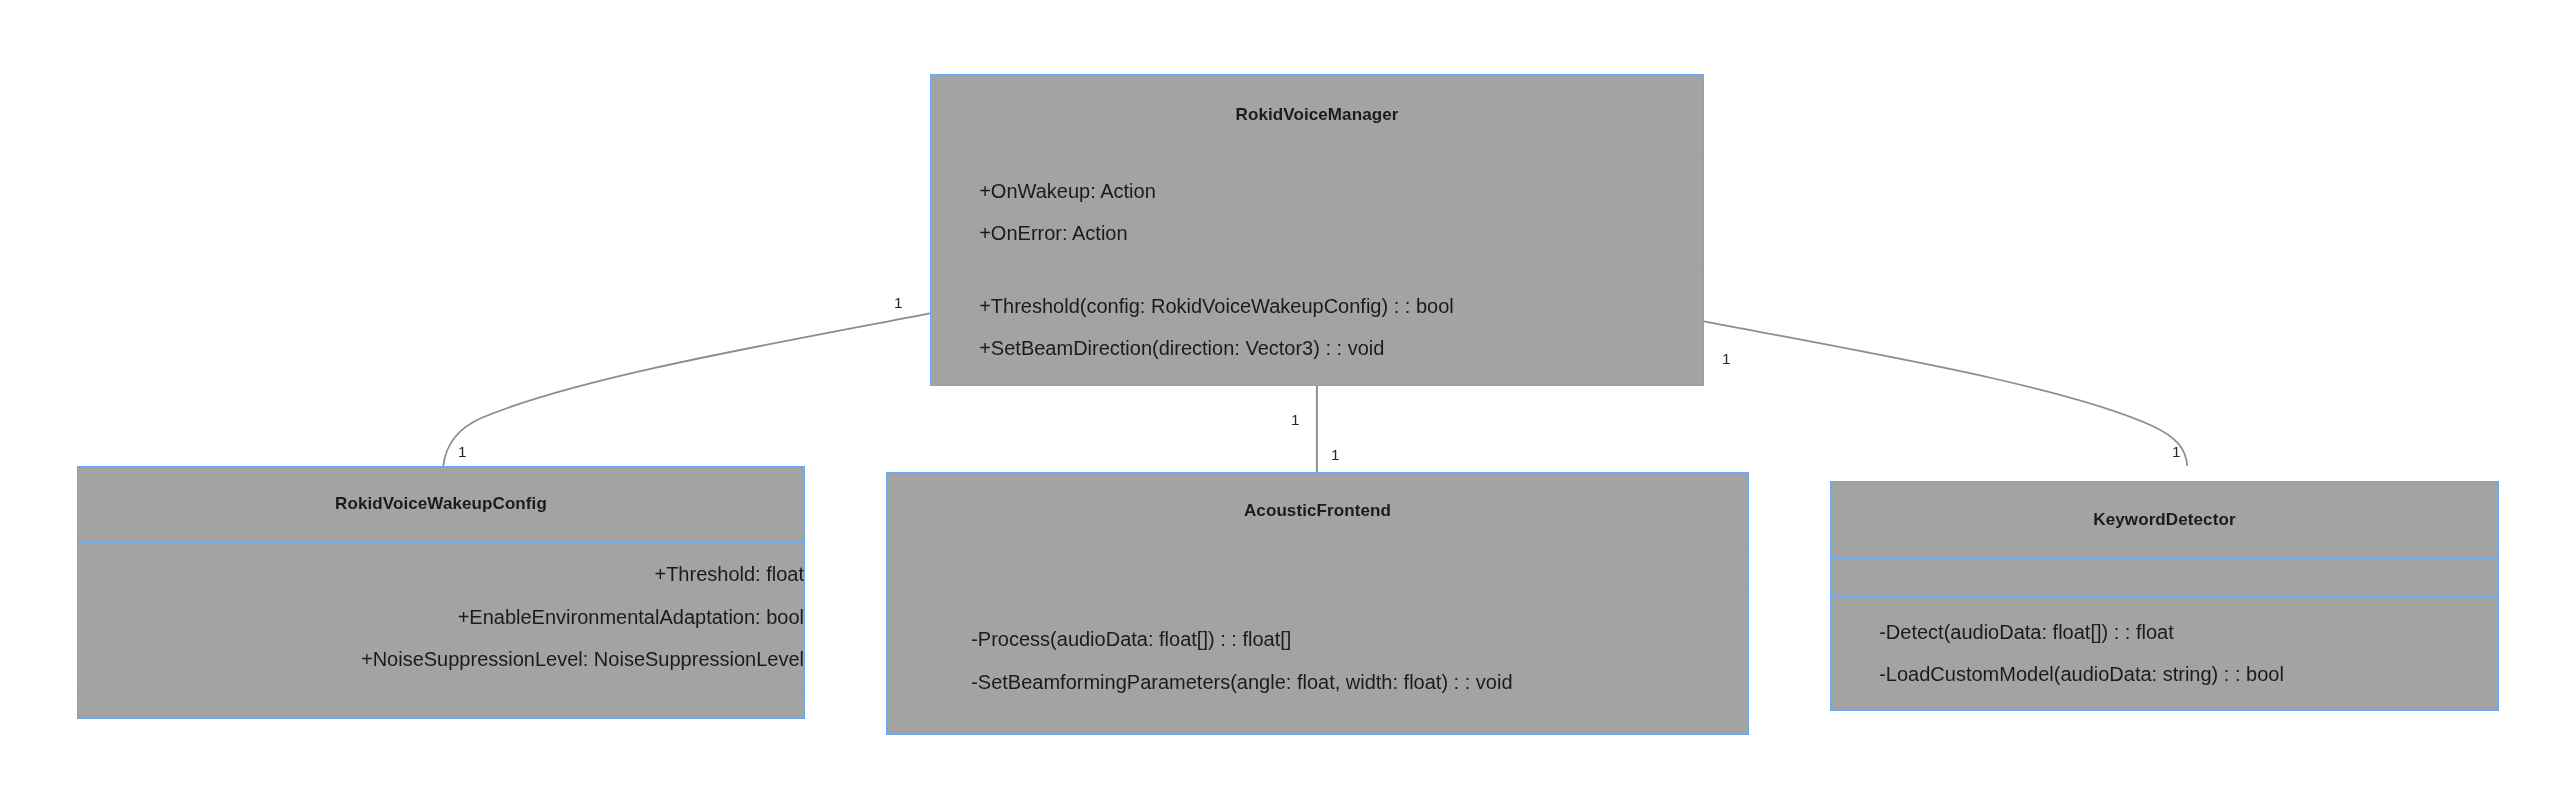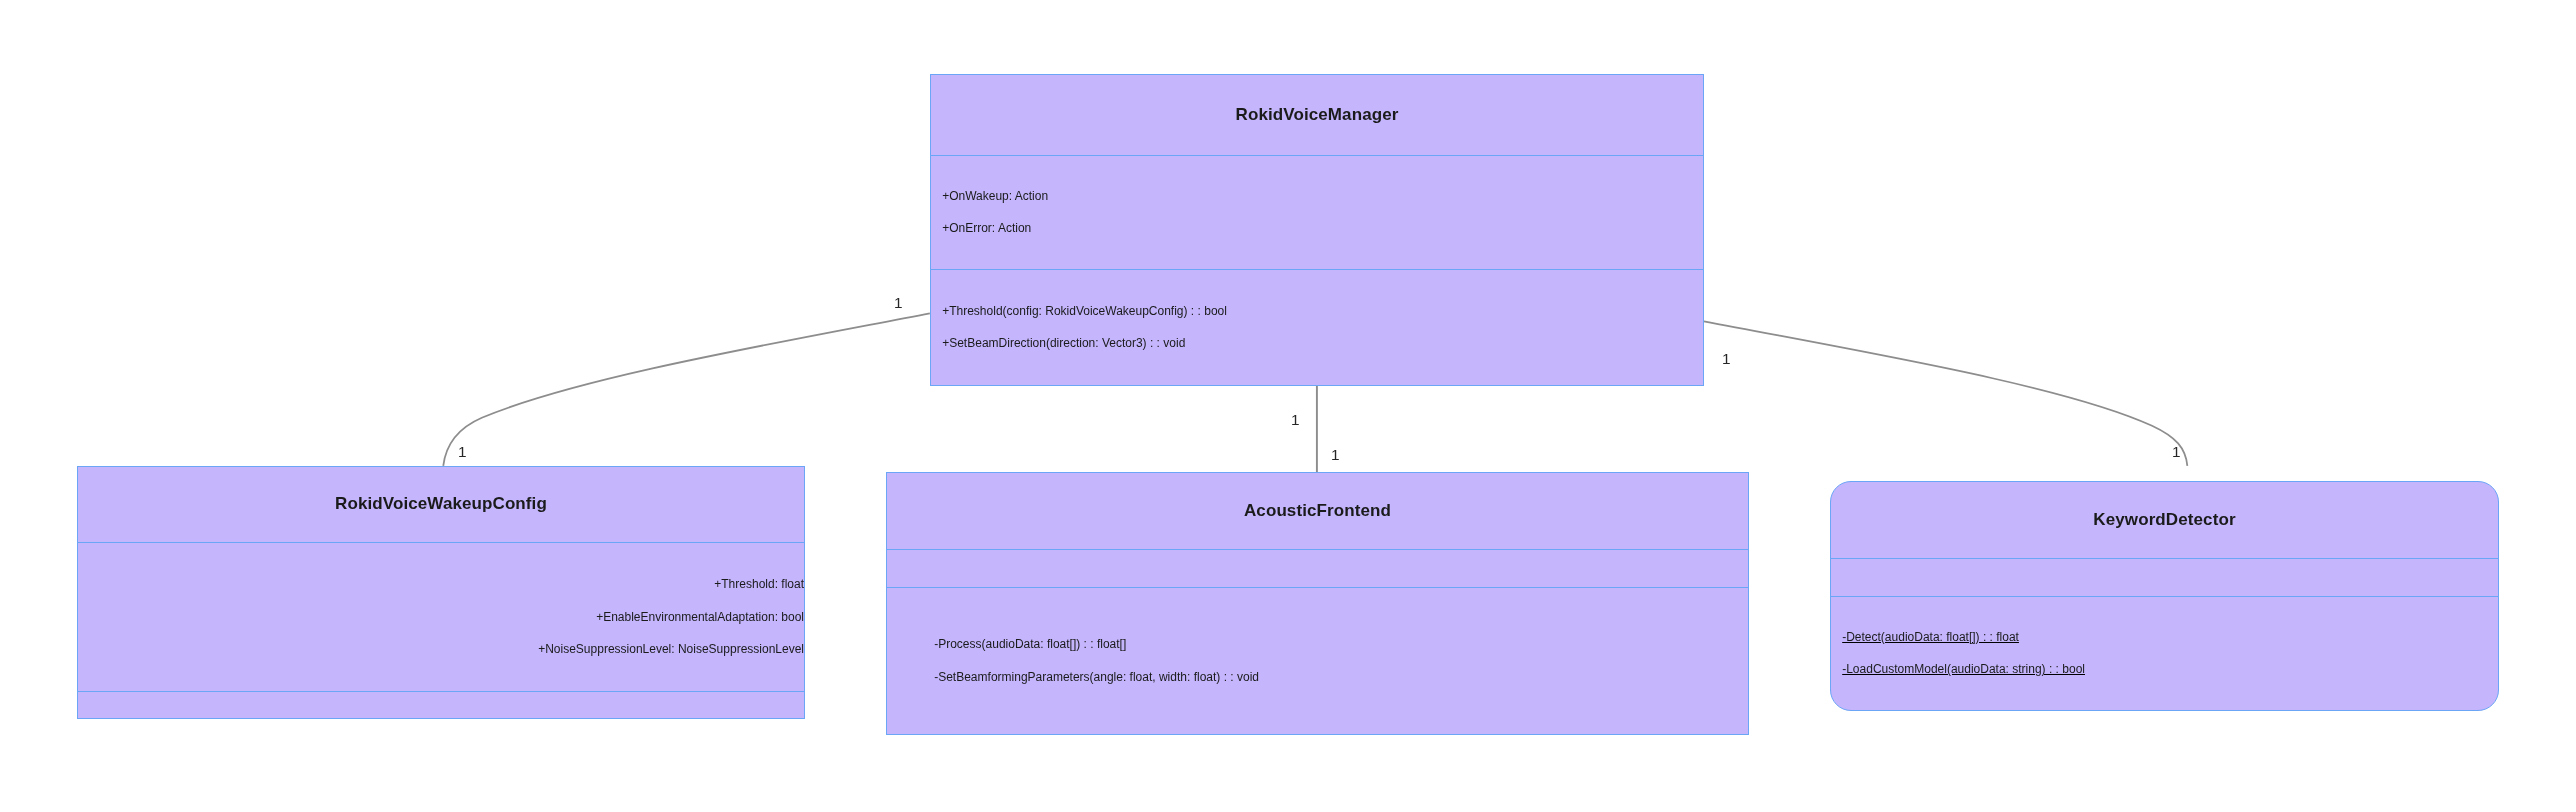--- a/index.html
+++ b/index.html
@@ -24,21 +24,21 @@
     position: absolute;
     left: 0;
     top: 0;
     width: 2576px;
     height: 813px;
     pointer-events: none;
   }
   .uml-class {
     position: absolute;
     box-sizing: border-box;
-    background: #c4b5fd;
+    background: #a3a3a3;
     border: 1.6px solid #6ba5f5;
     display: flex;
     flex-direction: column;
   }
   .compartment {
     box-sizing: border-box;
     display: flex;
     flex-direction: column;
     justify-content: center;
     overflow: hidden;
@@ -48,25 +48,26 @@
   }
   .class-title {
     text-align: center;
     font-size: 17px;
     font-weight: bold;
     color: #1b1b1b;
     letter-spacing: 0.1px;
     line-height: 1.2;
   }
   .member-line {
-    font-size: 12px;
+    font-size: 20px;
     color: #1b1b1b;
     padding-left: 11.2px;
     line-height: 1.25;
     white-space: nowrap;
+    margin-left: 37px;
   }
   .member-list {
     display: flex;
     flex-direction: column;
     justify-content: center;
     gap: 17.7px;
     height: 100%;
   }
   .mult-label {
     position: absolute;
@@ -134,26 +135,26 @@
     </div>
     <div class="compartment" style="height:38px;"></div>
     <div class="compartment" style="flex:1 1 auto;padding-left:36px;">
       <div class="member-list">
         <div class="member-line">-Process(audioData: float[]) : : float[]</div>
         <div class="member-line">-SetBeamformingParameters(angle: float, width: float) : : void</div>
       </div>
     </div>
   </div>
 
-  <div class="uml-class" style="left:1830px; top:481px; width:669px; height:230px;border-radius:21px;">
+  <div class="uml-class" style="left:1830px; top:481px; width:669px; height:230px;">
     <div class="compartment" style="height:76px;">
       <div class="class-title">KeywordDetector</div>
     </div>
     <div class="compartment" style="height:38px;"></div>
-    <div class="compartment" style="flex:1 1 auto;text-decoration:underline;">
+    <div class="compartment" style="flex:1 1 auto;">
       <div class="member-list">
         <div class="member-line">-Detect(audioData: float[]) : : float</div>
         <div class="member-line">-LoadCustomModel(audioData: string) : : bool</div>
       </div>
     </div>
   </div>
 
 </div>
 
 

